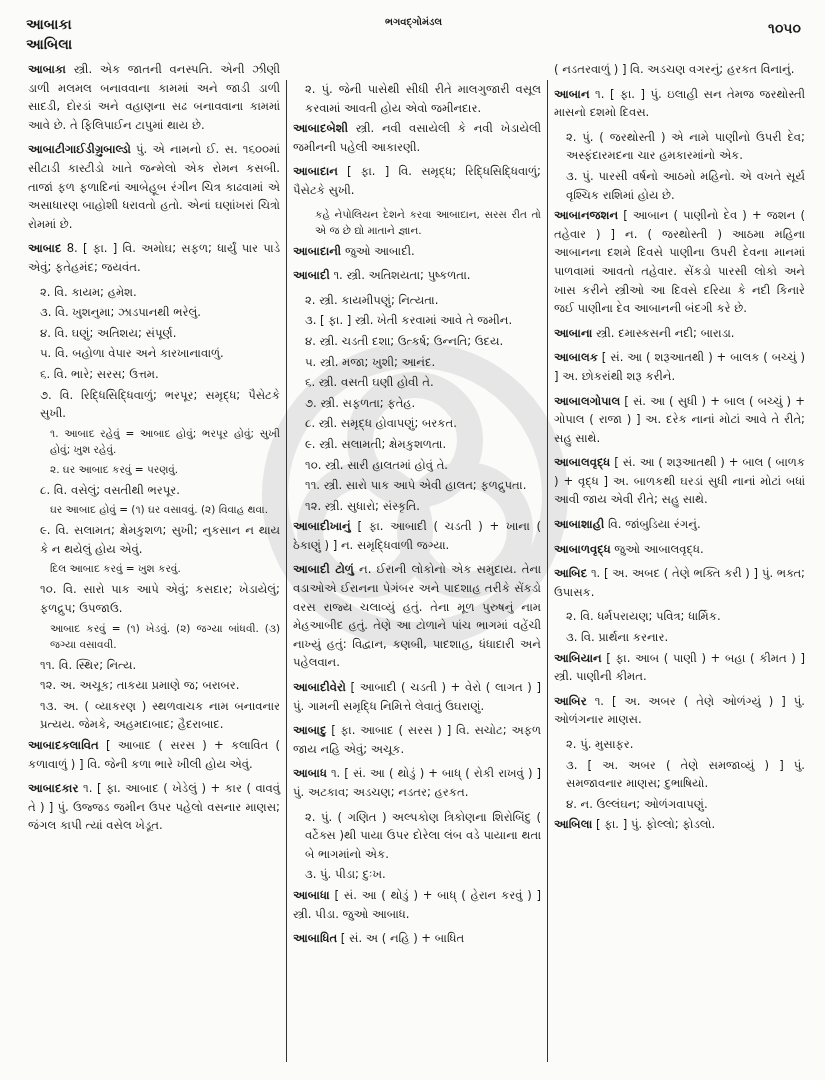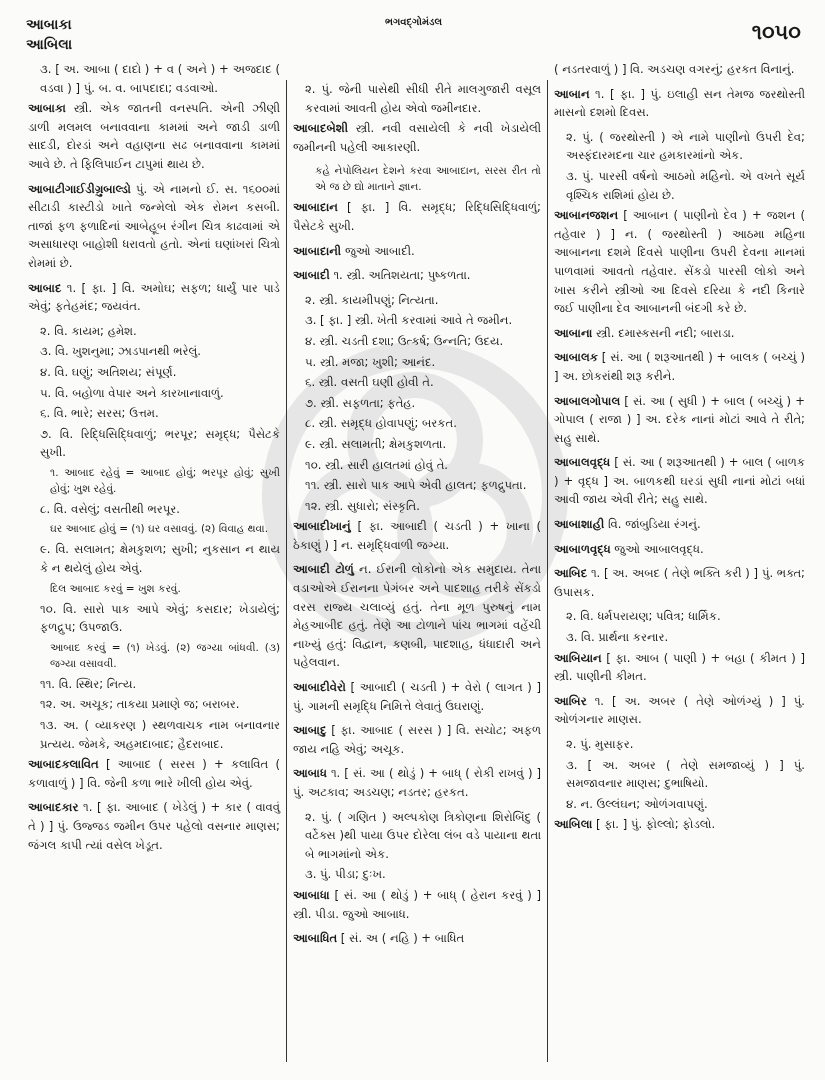--- a/index.html
+++ b/index.html
@@ -11,21 +11,21 @@
       position: relative;
     }
     .page { position: absolute; inset: 0; }
     .watermark {
       position: absolute; left: 250px; top: 330px; width: 330px; height: 330px;
       pointer-events: none; z-index: 0;
     }
     .header { position: absolute; top: 14px; left: 26px; right: 24px; height: 44px; z-index: 1; }
     .guide { position: absolute; left: 0; top: 0; font-weight: bold; font-size: 14px; line-height: 20px; }
     .title { position: absolute; left: 0; right: 0; top: 2px; text-align: center; font-weight: bold; font-size: 10px; }
-    .pageno { position: absolute; right: 0; top: 6px; font-weight: bold; font-size: 21px; }
+    .pageno { position: absolute; right: 0; top: 6px; font-weight: bold; font-size: 14px; }
     .columns { position: absolute; top: 60px; left: 22px; right: 14px; bottom: 18px; display: flex; z-index: 1; }
     .col { padding: 0 6px; box-sizing: border-box; font-size: 11.6px; line-height: 18.6px; }
     .col1 { width: 264px; }
     .col2 { width: 262px; border-left: 1.5px solid #333; border-right: 1.5px solid #333; margin-top: 20px; }
     .col3 { width: 263px; }
     .entry { margin: 0 0 6px 0; text-align: justify; }
     .entry.sub { padding-left: 12px; margin-bottom: 2px; }
     .entry.quote { padding-left: 22px; font-size: 10.5px; line-height: 16px; margin-bottom: 4px; }
     .hw { font-weight: bold; }
     .body { }
@@ -48,48 +48,48 @@
     <div class="guide">
       <div>આબાકા</div>
       <div>આબિલા</div>
     </div>
     <div class="title">ભગવદ્ગોમંડલ</div>
     <div class="pageno">૧૦૫૦</div>
   </div>
 
   <div class="columns">
     <div class="col col1">
-        <p class="entry sub"><span class="body">૩. [ અ. આબા ( દાદો ) + વ ( અને ) + અજદાદ ( વડવા ) ] પું. બ. વ. બાપદાદા; વડવાઓ.</span></p>
         <p class="entry"><span class="hw">આબાકા</span> <span class="body">સ્ત્રી. એક જાતની વનસ્પતિ. એની ઝીણી ડાળી મલમલ બનાવવાના કામમાં અને જાડી ડાળી સાદડી, દોરડાં અને વહાણના સઢ બનાવવાના કામમાં આવે છે. તે ફિલિપાઈન ટાપુમાં થાય છે.</span></p>
         <p class="entry"><span class="hw">આબાટીગાઈડીગ્રુબાલ્ડો</span> <span class="body">પું. એ નામનો ઈ. સ. ૧૬૦૦માં સીટાડી કાસ્ટીડો ખાતે જન્મેલો એક રોમન કસબી. તાજાં ફળ ફળાદિનાં આબેહૂબ રંગીન ચિત્ર કાઢવામાં એ અસાધારણ બાહોશી ધરાવતો હતો. એનાં ઘણાંખરાં ચિત્રો રોમમાં છે.</span></p>
-        <p class="entry"><span class="hw">આબાદ</span> <span class="body">૧. [ ફા. ] વિ. અમોઘ; સફળ; ધાર્યું પાર પાડે એવું; ફતેહમંદ; જયવંત.</span></p>
+        <p class="entry"><span class="hw">આબાદ</span> <span class="body">8. [ ફા. ] વિ. અમોઘ; સફળ; ધાર્યું પાર પાડે એવું; ફતેહમંદ; જયવંત.</span></p>
         <p class="entry sub"><span class="body">૨. વિ. કાયમ; હમેશ.</span></p>
         <p class="entry sub"><span class="body">૩. વિ. ખુશનુમા; ઝાડપાનથી ભરેલું.</span></p>
         <p class="entry sub"><span class="body">૪. વિ. ઘણું; અતિશય; સંપૂર્ણ.</span></p>
         <p class="entry sub"><span class="body">૫. વિ. બહોળા વેપાર અને કારખાનાવાળું.</span></p>
         <p class="entry sub"><span class="body">૬. વિ. ભારે; સરસ; ઉત્તમ.</span></p>
         <p class="entry sub"><span class="body">૭. વિ. રિદ્ધિસિદ્ધિવાળું; ભરપૂર; સમૃદ્ધ; પૈસેટકે સુખી.</span></p>
         <p class="entry quote"><span class="body">૧. આબાદ રહેવું = આબાદ હોવું; ભરપૂર હોવું; સુખી હોવું; ખુશ રહેવું.</span></p>
+        <p class="entry quote"><span class="body">૨. ઘર આબાદ કરવું = પરણવું.</span></p>
         <p class="entry sub"><span class="body">૮. વિ. વસેલું; વસતીથી ભરપૂર.</span></p>
         <p class="entry quote"><span class="body">ઘર આબાદ હોવું = (૧) ઘર વસાવવું. (૨) વિવાહ થવા.</span></p>
         <p class="entry sub"><span class="body">૯. વિ. સલામત; ક્ષેમકુશળ; સુખી; નુકસાન ન થાય કે ન થયેલું હોય એવું.</span></p>
         <p class="entry quote"><span class="body">દિલ આબાદ કરવું = ખુશ કરવું.</span></p>
         <p class="entry sub"><span class="body">૧૦. વિ. સારો પાક આપે એવું; કસદાર; ખેડાયેલું; ફળદ્રુપ; ઉપજાઉ.</span></p>
         <p class="entry quote"><span class="body">આબાદ કરવું = (૧) ખેડવું. (૨) જગ્યા બાંધવી. (૩) જગ્યા વસાવવી.</span></p>
         <p class="entry sub"><span class="body">૧૧. વિ. સ્થિર; નિત્ય.</span></p>
         <p class="entry sub"><span class="body">૧૨. અ. અચૂક; તાકયા પ્રમાણે જ; બરાબર.</span></p>
         <p class="entry sub"><span class="body">૧૩. અ. ( વ્યાકરણ ) સ્થળવાચક નામ બનાવનાર પ્રત્યય. જેમકે, અહમદાબાદ; હૈદરાબાદ.</span></p>
         <p class="entry"><span class="hw">આબાદકલાવિત</span> <span class="body">[ આબાદ ( સરસ ) + કલાવિત ( કળાવાળું ) ] વિ. જેની કળા ભારે ખીલી હોય એવું.</span></p>
         <p class="entry"><span class="hw">આબાદકાર</span> <span class="body">૧. [ ફા. આબાદ ( ખેડેલું ) + કાર ( વાવવું તે ) ] પું. ઉજ્જડ જમીન ઉપર પહેલો વસનાર માણસ; જંગલ કાપી ત્યાં વસેલ ખેડૂત.</span></p>
       </div>
     <div class="col col2">
         <p class="entry sub"><span class="body">૨. પું. જેની પાસેથી સીધી રીતે માલગુજારી વસૂલ કરવામાં આવતી હોય એવો જમીનદાર.</span></p>
         <p class="entry"><span class="hw">આબાદબેશી</span> <span class="body">સ્ત્રી. નવી વસાયેલી કે નવી ખેડાયેલી જમીનની પહેલી આકારણી.</span></p>
+        <p class="entry"><span class="hw">આબાદાન</span> <span class="body">[ ફા. ] વિ. સમૃદ્ધ; રિદ્ધિસિદ્ધિવાળું; પૈસેટકે સુખી.</span></p>
         <p class="entry quote"><span class="body">કહે નેપોલિયન દેશને કરવા આબાદાન, સરસ રીત તો એ જ છે દ્યો માતાને જ્ઞાન.</span></p>
-        <p class="entry"><span class="hw">આબાદાન</span> <span class="body">[ ફા. ] વિ. સમૃદ્ધ; રિદ્ધિસિદ્ધિવાળું; પૈસેટકે સુખી.</span></p>
         <p class="entry"><span class="hw">આબાદાની</span> <span class="body">જુઓ આબાદી.</span></p>
         <p class="entry"><span class="hw">આબાદી</span> <span class="body">૧. સ્ત્રી. અતિશયતા; પુષ્કળતા.</span></p>
         <p class="entry sub"><span class="body">૨. સ્ત્રી. કાયમીપણું; નિત્યતા.</span></p>
         <p class="entry sub"><span class="body">૩. [ ફા. ] સ્ત્રી. ખેતી કરવામાં આવે તે જમીન.</span></p>
         <p class="entry sub"><span class="body">૪. સ્ત્રી. ચડતી દશા; ઉત્કર્ષ; ઉન્નતિ; ઉદય.</span></p>
         <p class="entry sub"><span class="body">૫. સ્ત્રી. મજા; ખુશી; આનંદ.</span></p>
         <p class="entry sub"><span class="body">૬. સ્ત્રી. વસતી ઘણી હોવી તે.</span></p>
         <p class="entry sub"><span class="body">૭. સ્ત્રી. સફળતા; ફતેહ.</span></p>
         <p class="entry sub"><span class="body">૮. સ્ત્રી. સમૃદ્ધ હોવાપણું; બરકત.</span></p>
         <p class="entry sub"><span class="body">૯. સ્ત્રી. સલામતી; ક્ષેમકુશળતા.</span></p>

